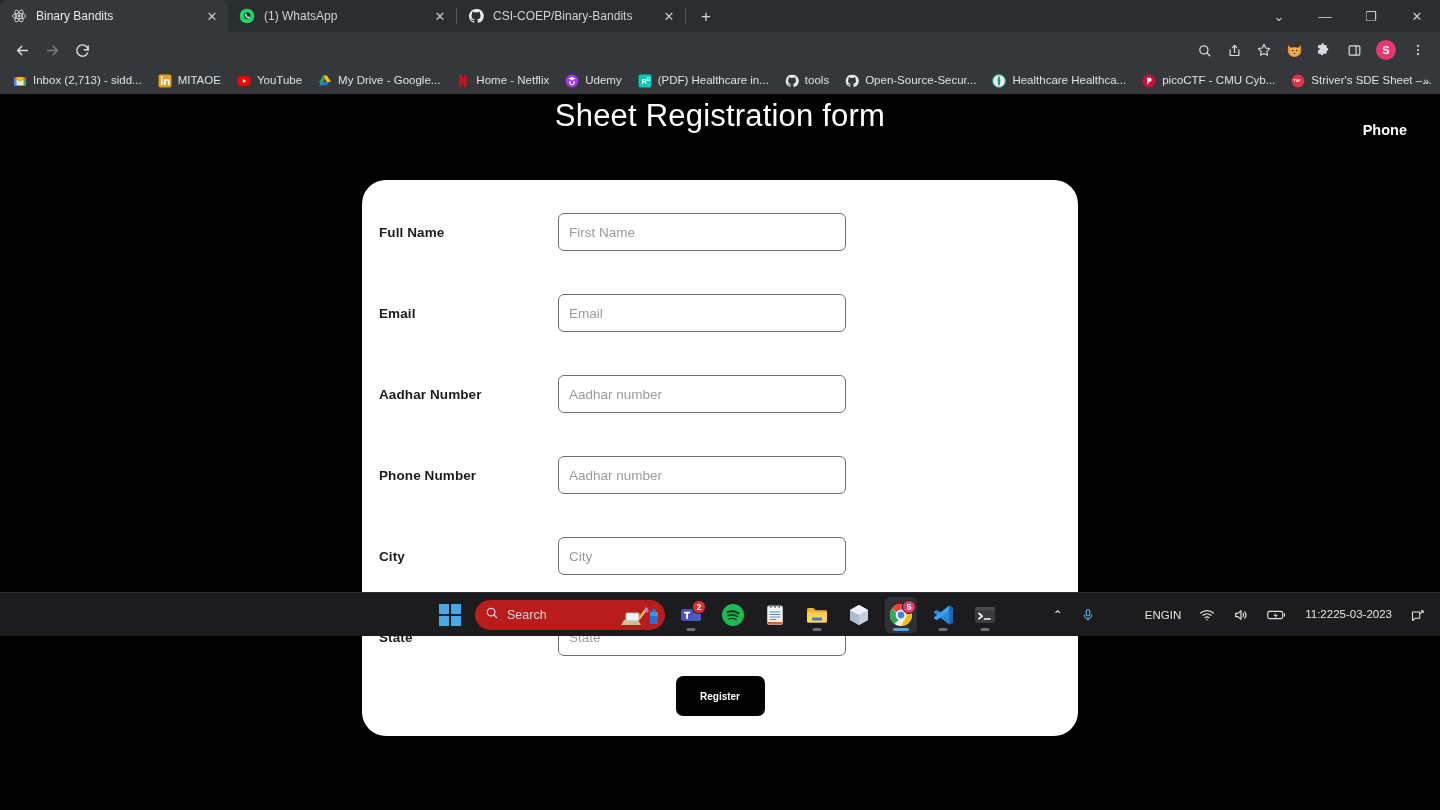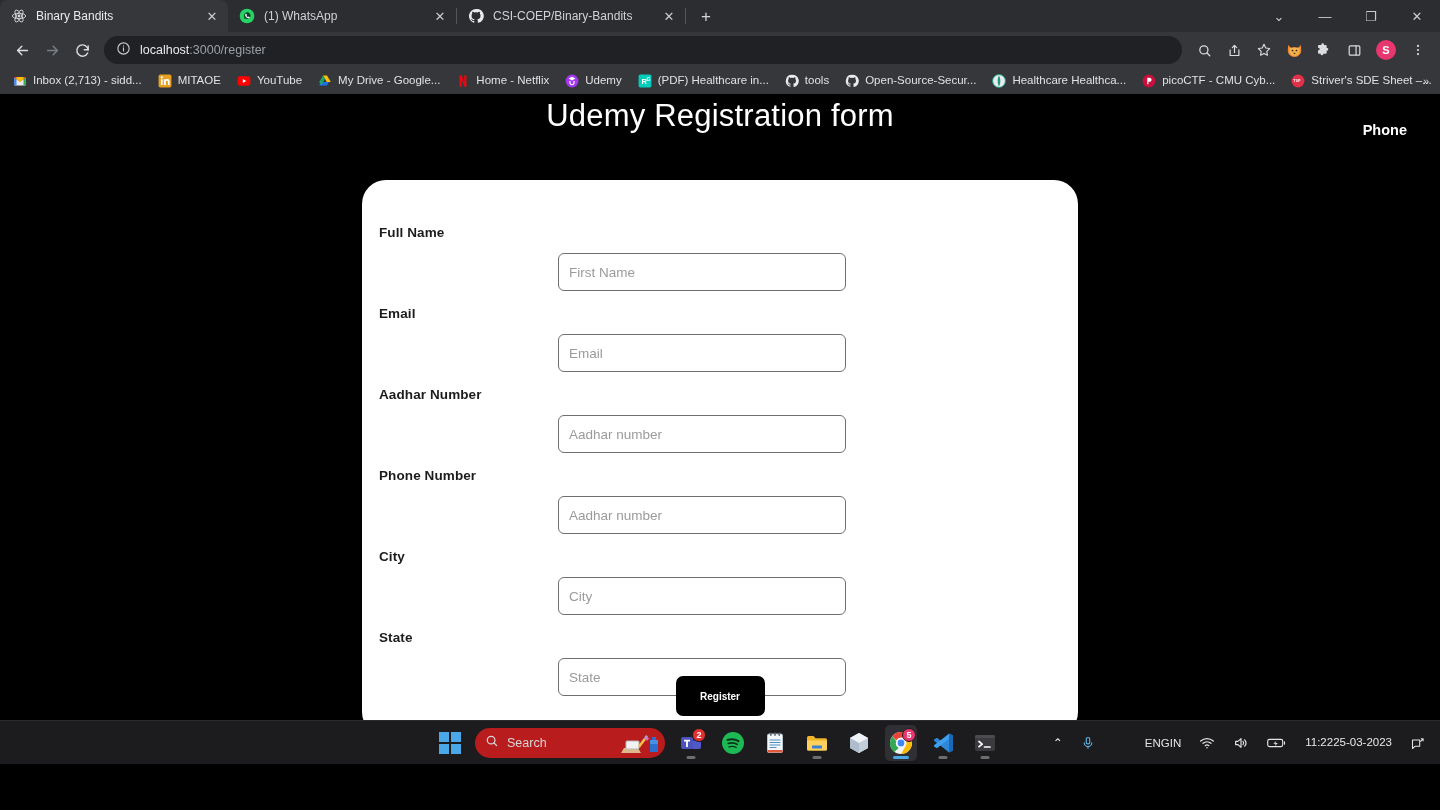--- a/index.html
+++ b/index.html
@@ -4,21 +4,21 @@
 <style>
   * { box-sizing: border-box; margin: 0; padding: 0; }
   html, body {
     width: 1440px; height: 810px;
     overflow: hidden;
     background: #000;
     font-family: "Liberation Sans", sans-serif;
   }
 
   
-  .browser { width: 1440px; height: 764px; position: relative; }
+  .browser { width: 1440px; height: 636px; position: relative; }
 
   .tabstrip {
     height: 32px; background: #2b2d31;
     display: flex; align-items: flex-end; position: relative;
   }
   .tab {
     height: 32px; width: 228px;
     display: flex; align-items: center; gap: 9px;
     padding: 0 8px 0 11px;
     font-size: 12px; color: #cfd2d6;
@@ -132,21 +132,21 @@
   .field .label {
     position: absolute; left: 17px; top: 50%; transform: translateY(-50%);
     font-size: 13.5px; font-weight: bold; color: #1c1c1c;
     letter-spacing: .1px;
   }
   .field .input {
     position: absolute; left: 196px; top: 0;
     width: 288px; height: 38px;
     border: 1px solid #6f6f6f; border-radius: 6px;
     background: #fff;
-    display: flex; align-items: center; padding: 0 10px; margin-top: 40px;
+    display: flex; align-items: center; padding: 0 10px;
   }
   .field .input .ph { font-size: 13.5px; color: #9b9b9b; }
   .submit-wrap { position: absolute; left: 0; width: 100%; top: 496px; }
   .submit {
     display: block; margin: 0 auto;
     width: 89px; height: 40px;
     background: #000; color: #fff;
     border: none; border-radius: 7px;
     font-size: 10px; font-weight: bold;
     font-family: "Liberation Sans", sans-serif;
@@ -279,30 +279,20 @@
           <path d="M5 12h14M13 6l6 6-6 6"></path>
         </svg>
     </div>
     <div class="navbtn">
       <svg width="17" height="17" viewBox="0 0 24 24" fill="none" stroke="#dadce0" stroke-width="2" stroke-linecap="round">
           <path d="M20 11a8 8 0 1 0-.7 4.5"></path>
           <path d="M20 5.5V11h-5.5"></path>
         </svg>
     </div>
 
-    <div class="omnibox">
-      <span>
-        <svg width="15" height="15" viewBox="0 0 24 24" fill="none" stroke="#c6c9cd" stroke-width="1.8">
-            <circle cx="12" cy="12" r="9"></circle>
-            <path d="M12 11v5" stroke-linecap="round"></path>
-            <circle cx="12" cy="7.8" r="1" fill="#c6c9cd" stroke="none"></circle>
-          </svg>
-      </span>
-      <span class="omni-url"><span class="host">localhost</span><span class="path">:3000/register</span></span>
-    </div>
 
     <div class="omni-actions">
       <div class="toolicon">
         <svg width="15" height="15" viewBox="0 0 24 24" fill="none" stroke="#dadce0" stroke-width="2" stroke-linecap="round">
             <circle cx="11" cy="11" r="6.5"></circle>
             <path d="M16 16l4.5 4.5"></path>
           </svg>
       </div>
       <div class="toolicon">
         <svg width="15" height="15" viewBox="0 0 24 24" fill="none" stroke="#dadce0" stroke-width="1.9" stroke-linecap="round" stroke-linejoin="round">
@@ -473,21 +463,21 @@
       </span>
       <span>Striver's SDE Sheet –...</span>
     </div>
 
     <div class="bm-overflow">»</div>
   </div>
 
   <div class="viewport">
 
     <div class="page-header">
-      <div class="page-title">Udemy Registration form</div>
+      <div class="page-title">Sheet Registration form</div>
       <div class="nav-home">Phone</div>
     </div>
 
     <div class="card">
 
       <div class="field" style="top:33px">
         <span class="label">Full Name</span>
         <div class="input">
           <span class="ph">First Name</span>
         </div>

